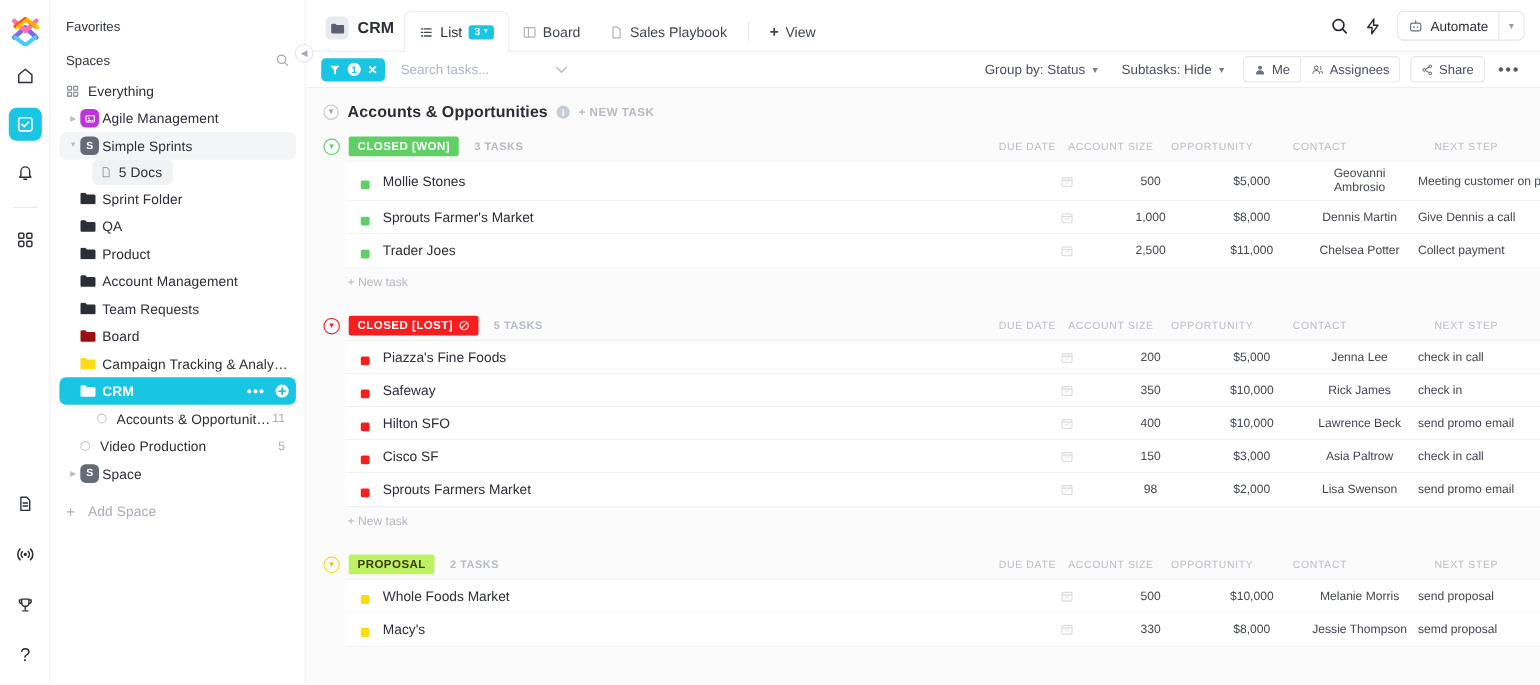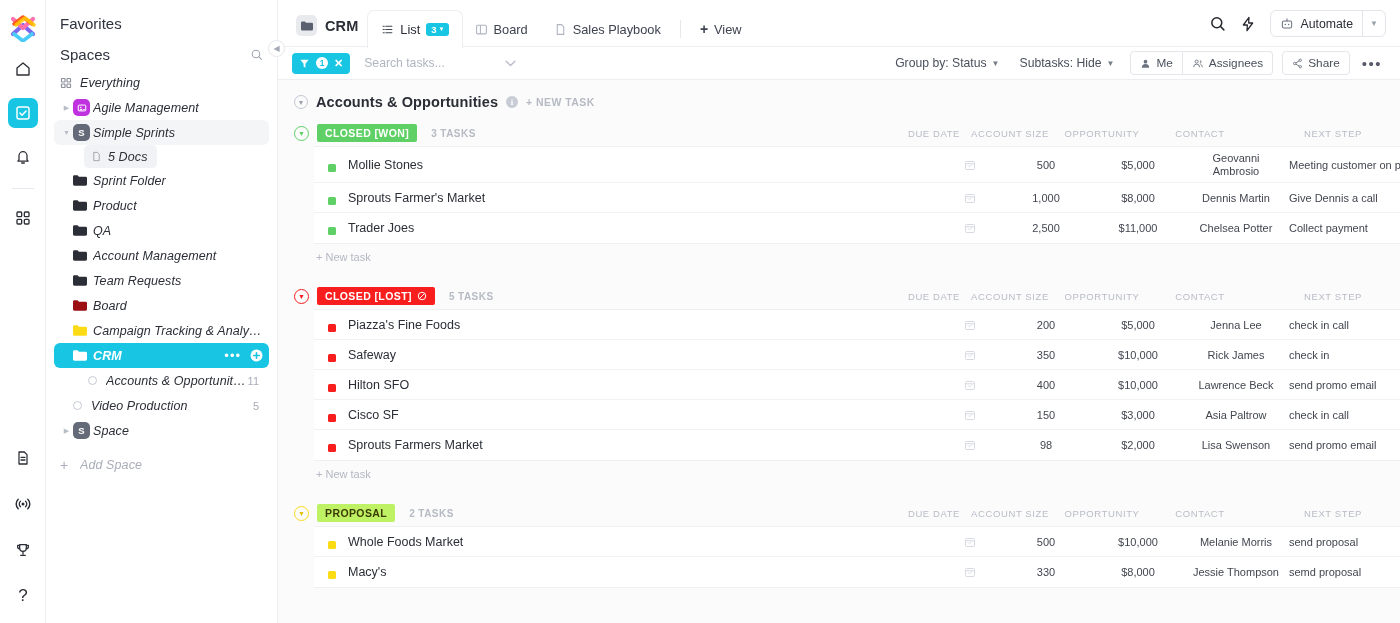--- a/index.html
+++ b/index.html
@@ -35,38 +35,38 @@
   .rail-bottom .rail-btn:last-child { margin-bottom: 4px; }
 
   
   .sidebar {
     width: 232px; flex: 0 0 232px; height: 623px; background: #fff;
     border-right: 1px solid #edeef2; position: relative;
     padding: 0 0 0 0; font-size: 12.5px; color: #2b2e36;
   }
   .sb-section {
     height: 31px; display: flex; align-items: center;
-    padding: 0 14px 0 14px; color: #2b2e36; font-size: 15px;
+    padding: 0 14px 0 14px; color: #2b2e36; font-size: 12px;
   }
   .sb-section.first { margin-top: 8px; }
   .sb-section .sb-sec-label { font-weight: 400; color: #2f3340; }
   .sb-spaces { justify-content: space-between; }
   .sb-search-ico { color: #9fa4b0; display: flex; }
   .sb-row {
     display: flex; align-items: center; height: 25px;
     margin: 0 8px 0 8px; padding: 0 6px 0 6px;
     border-radius: 6px; cursor: pointer; position: relative;
   }
   .sb-row .caret {
     width: 13px; flex: 0 0 13px; display: flex; align-items: center;
     justify-content: center; color: #b9bdc7; font-size: 7px;
   }
   .sb-row .sb-ico { width: 20px; flex: 0 0 20px; display: flex; align-items: center; }
   .sb-label { flex: 1; white-space: nowrap; overflow: hidden; text-overflow: ellipsis;
-    font-size: 12.5px; letter-spacing: .1px; font-style: italic; }
+    font-size: 12.5px; letter-spacing: .1px; }
   .sb-count { color: #a9adb8; font-size: 11px; padding-right: 4px; }
   .sb-row.indent1 { padding-left: 19px; }
   .sb-row.indent2 { padding-left: 34px; }
   .sb-row.sel-grey { background: #f4f5f7; }
   .sb-row.sel-blue { background: #18c6e4; color: #fff; }
   .sb-row.sel-blue .sb-label { color: #fff; font-weight: 600; }
   .sb-row.docs { background: #f1f2f5; display: inline-flex; height: 23px;
      margin-left: 38px; padding: 0 9px 0 7px; border-radius: 5px; width: auto; }
   .sq {
     width: 17px; height: 17px; border-radius: 5px; display: flex;
@@ -359,29 +359,29 @@
           </svg>
       </span>
       <span class="sb-label">Sprint Folder</span>
     </div>
     <div class="sb-row indent1">
       <span class="sb-ico">
         <svg width="14" height="11" viewBox="0 0 16 12" fill="#2b2e36">
             <path d="M0 1.6A1.6 1.6 0 0 1 1.6 0h3.6l1.6 1.7h7.6A1.6 1.6 0 0 1 16 3.3v7.1A1.6 1.6 0 0 1 14.4 12H1.6A1.6 1.6 0 0 1 0 10.4Z"></path>
           </svg>
       </span>
-      <span class="sb-label">Product</span>
+      <span class="sb-label">QA</span>
     </div>
     <div class="sb-row indent1">
       <span class="sb-ico">
         <svg width="14" height="11" viewBox="0 0 16 12" fill="#2b2e36">
             <path d="M0 1.6A1.6 1.6 0 0 1 1.6 0h3.6l1.6 1.7h7.6A1.6 1.6 0 0 1 16 3.3v7.1A1.6 1.6 0 0 1 14.4 12H1.6A1.6 1.6 0 0 1 0 10.4Z"></path>
           </svg>
       </span>
-      <span class="sb-label">QA</span>
+      <span class="sb-label">Product</span>
     </div>
     <div class="sb-row indent1">
       <span class="sb-ico">
         <svg width="14" height="11" viewBox="0 0 16 12" fill="#2b2e36">
             <path d="M0 1.6A1.6 1.6 0 0 1 1.6 0h3.6l1.6 1.7h7.6A1.6 1.6 0 0 1 16 3.3v7.1A1.6 1.6 0 0 1 14.4 12H1.6A1.6 1.6 0 0 1 0 10.4Z"></path>
           </svg>
       </span>
       <span class="sb-label">Account Management</span>
     </div>
     <div class="sb-row indent1">

